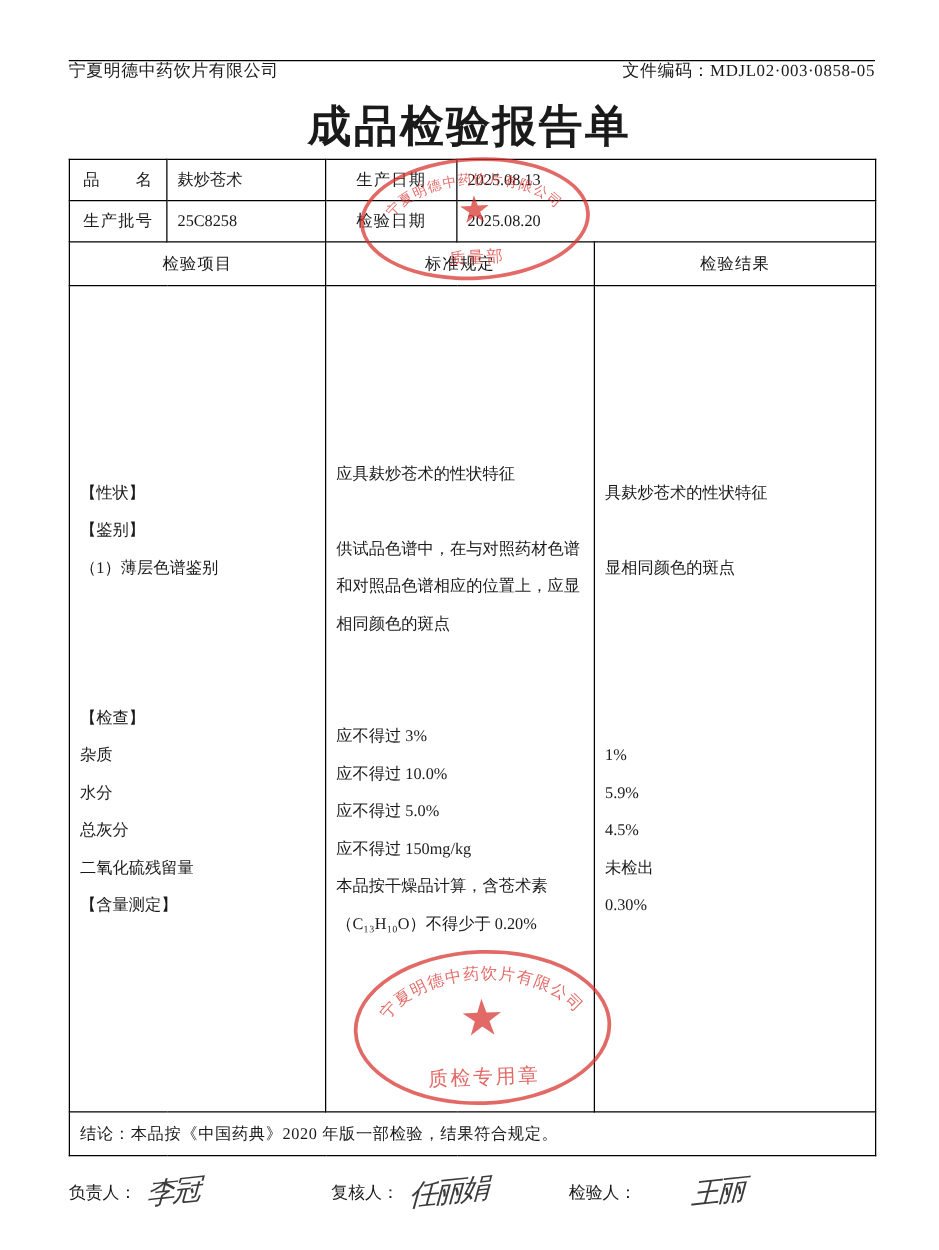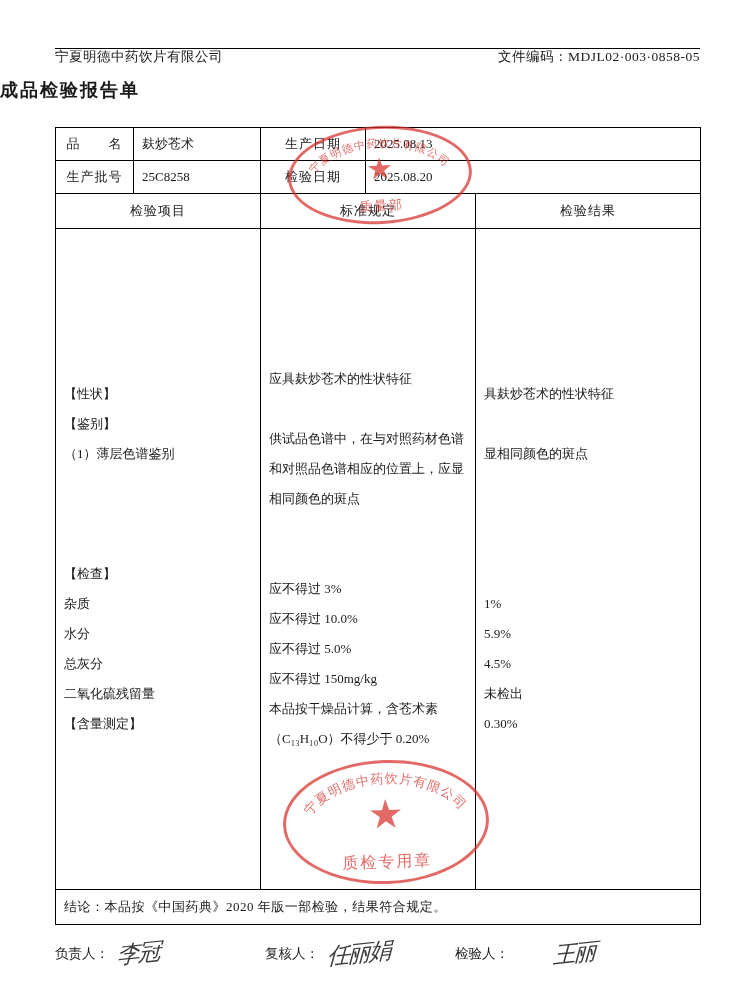--- a/index.html
+++ b/index.html
@@ -39,22 +39,22 @@
     left: 55px;
     top: 48px;
     width: 645px;
     border-bottom: 1px solid #000;
   }
   .doc-title {
     position: absolute;
     left: 0;
     top: 78px;
     width: 751px;
-    text-align: left;
-    font-size: 18px;
+    text-align: center;
+    font-size: 35px;
     font-weight: bold;
     letter-spacing: 2px;
     font-family: "Liberation Serif", "DejaVu Serif", serif;
   }
   table.main {
     position: absolute;
     left: 55px;
     top: 127px;
     width: 645px;
     border-collapse: collapse;

